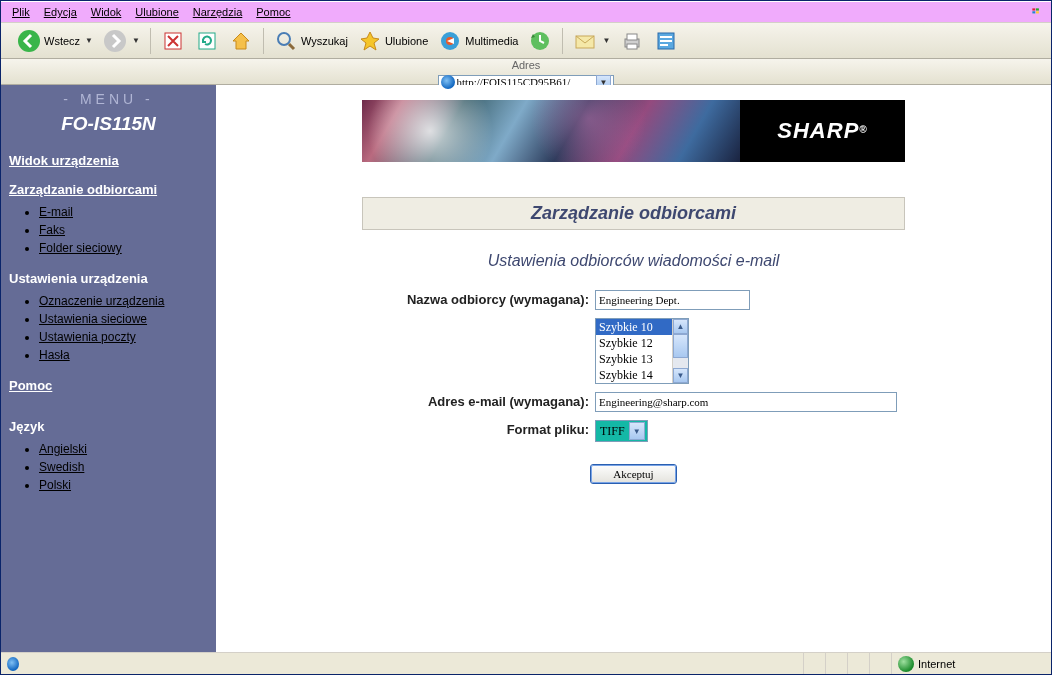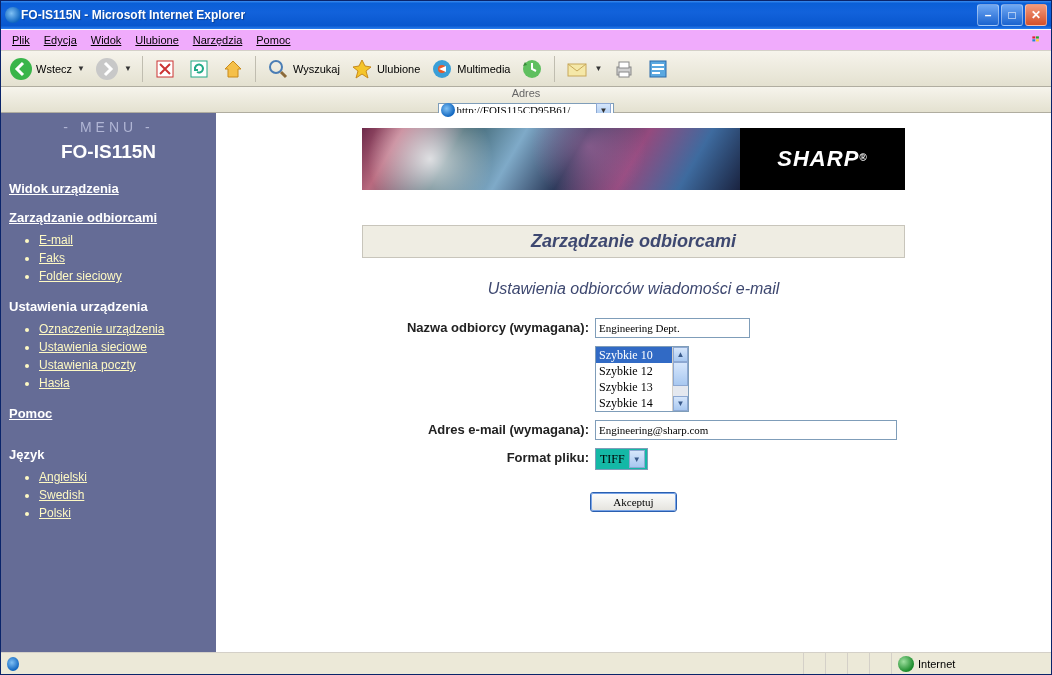--- a/index.html
+++ b/index.html
@@ -57,21 +57,21 @@
     margin-left: auto;
     width: 22px; height: 18px;
   }
   
   .toolbar {
     height: 36px;
     background: linear-gradient(to bottom, #f6f4ec, #e4e1d0);
     border-bottom: 1px solid #b0ada0;
     display: flex;
     align-items: center;
-    padding: 0 4px;
+    padding: 0 12px;
     gap: 2px;
   }
   .tbtn {
     display: flex;
     align-items: center;
     gap: 3px;
     padding: 2px 4px;
     border-radius: 3px;
     cursor: pointer;
   }
@@ -146,36 +146,37 @@
   }
   .sidebar .menu-hdr {
     text-align: center;
     color: #b0b5d4;
     letter-spacing: 4px;
     font-size: 14px;
     margin-bottom: 6px;
   }
   .sidebar .model {
     text-align: center;
+    font-style: italic;
     font-weight: bold;
     font-size: 19px;
     color: #fff;
     margin-bottom: 18px;
   }
   .sidebar .cat {
     font-weight: bold;
     text-decoration: underline;
     color: #fff;
     font-size: 13px;
     margin: 14px 0 6px 0;
     display: block;
   }
   .sidebar ul { margin: 4px 0 6px 0; padding-left: 30px; }
   .sidebar li {
-    color: #fef9c3;
+    color: #000000;
     font-size: 12px;
     line-height: 1.5;
   }
   .sidebar li span { text-decoration: underline; cursor: pointer; }
   .sidebar .cat-plain { text-decoration: none; font-weight: bold; font-size: 13px; display:block; margin: 14px 0 6px 0;}
   
   .main {
     flex: 1;
     background: #ffffff;
     padding: 15px 20px 10px 20px;
@@ -336,29 +337,20 @@
     border-radius:50%;
     position:relative;
   }
   .globe{ width:16px;height:16px;display:inline-block;background:radial-gradient(circle at 35% 35%, #9fe0a0, #1a8a2a 70%);border-radius:50%;}
 </style>
 </head>
 <body>
 
 <div class="window">
 
-  <div class="titlebar">
-    <span class="ie-eicon"></span>
-    <span class="title">FO-IS115N - Microsoft Internet Explorer</span>
-    <div class="winbtns">
-      <div class="winbtn">–</div>
-      <div class="winbtn">□</div>
-      <div class="winbtn close">✕</div>
-    </div>
-  </div>
 
   <div class="menubar">
     <span><u>Plik</u></span>
     <span><u>Edycja</u></span>
     <span><u>Widok</u></span>
     <span><u>Ulubione</u></span>
     <span><u>Narzędzia</u></span>
     <span><u>Pomoc</u></span>
     <span class="winflag">
       <svg viewBox="0 0 22 18">

